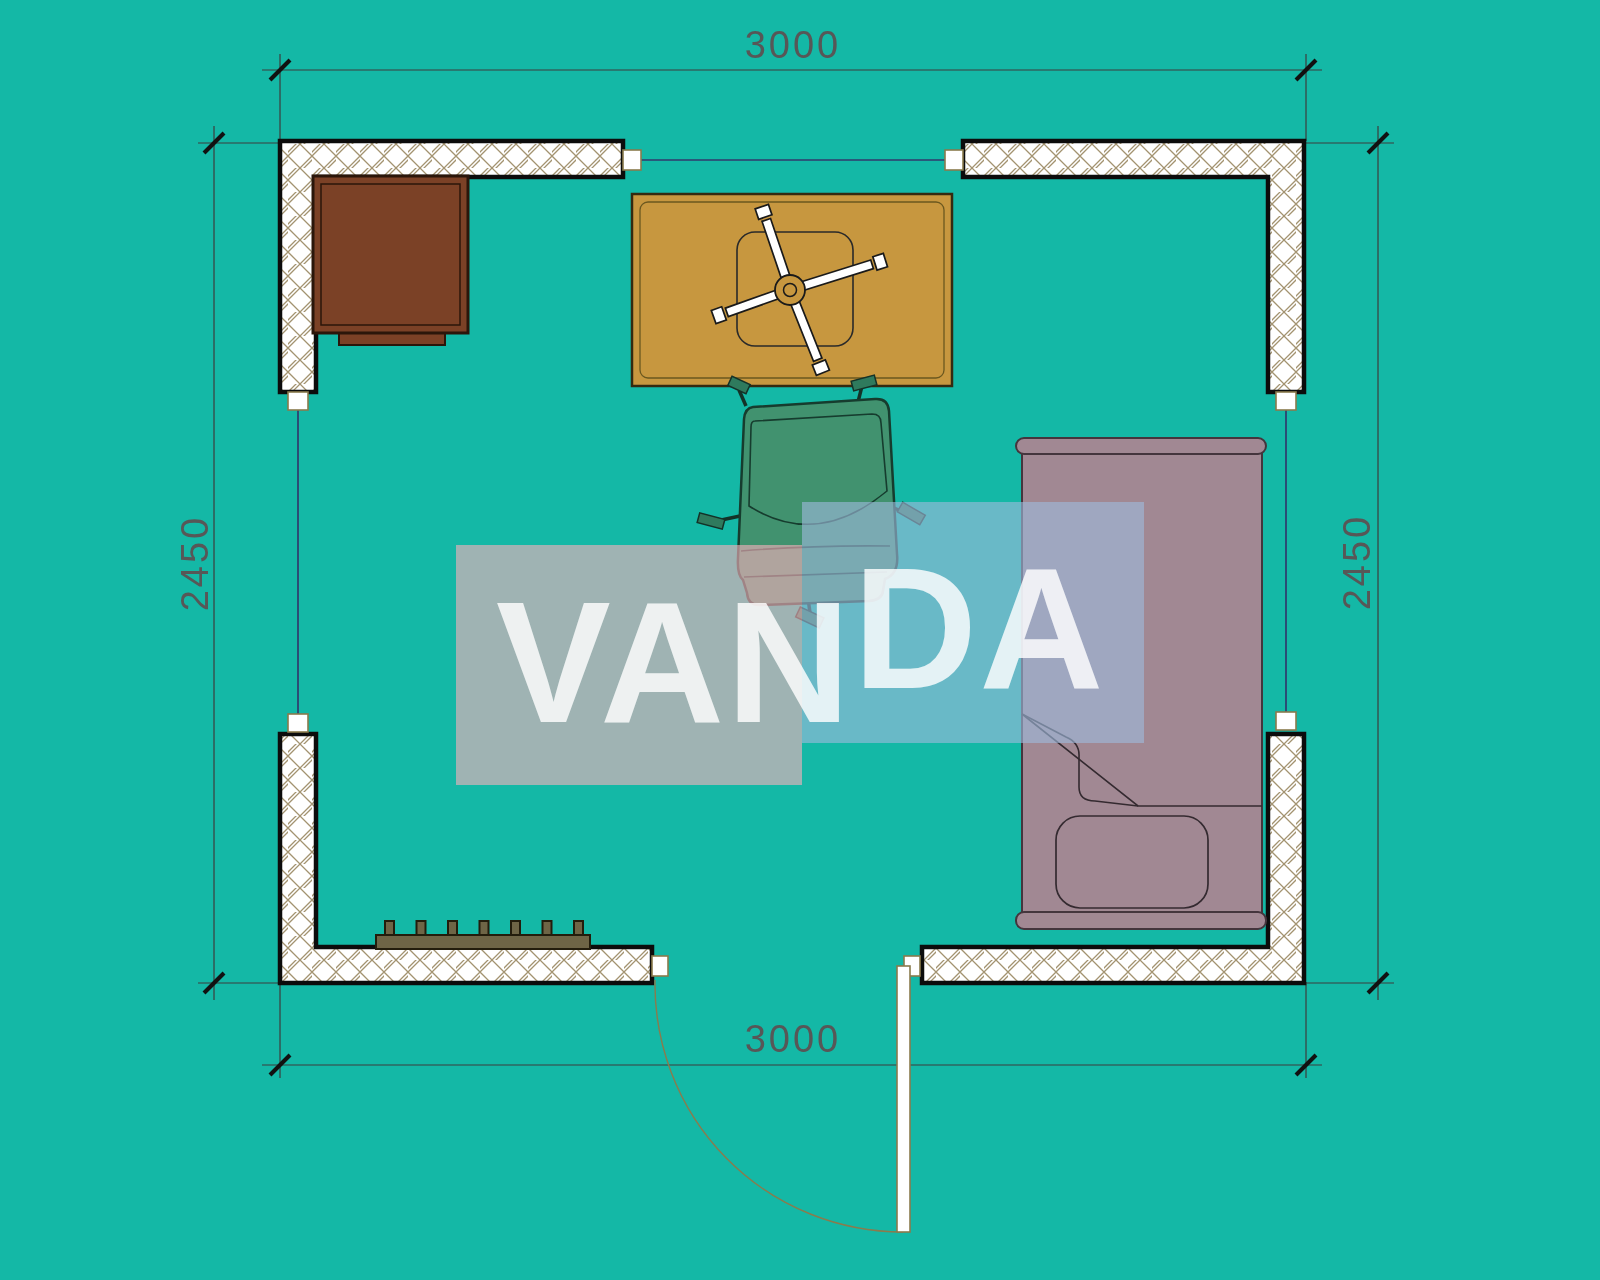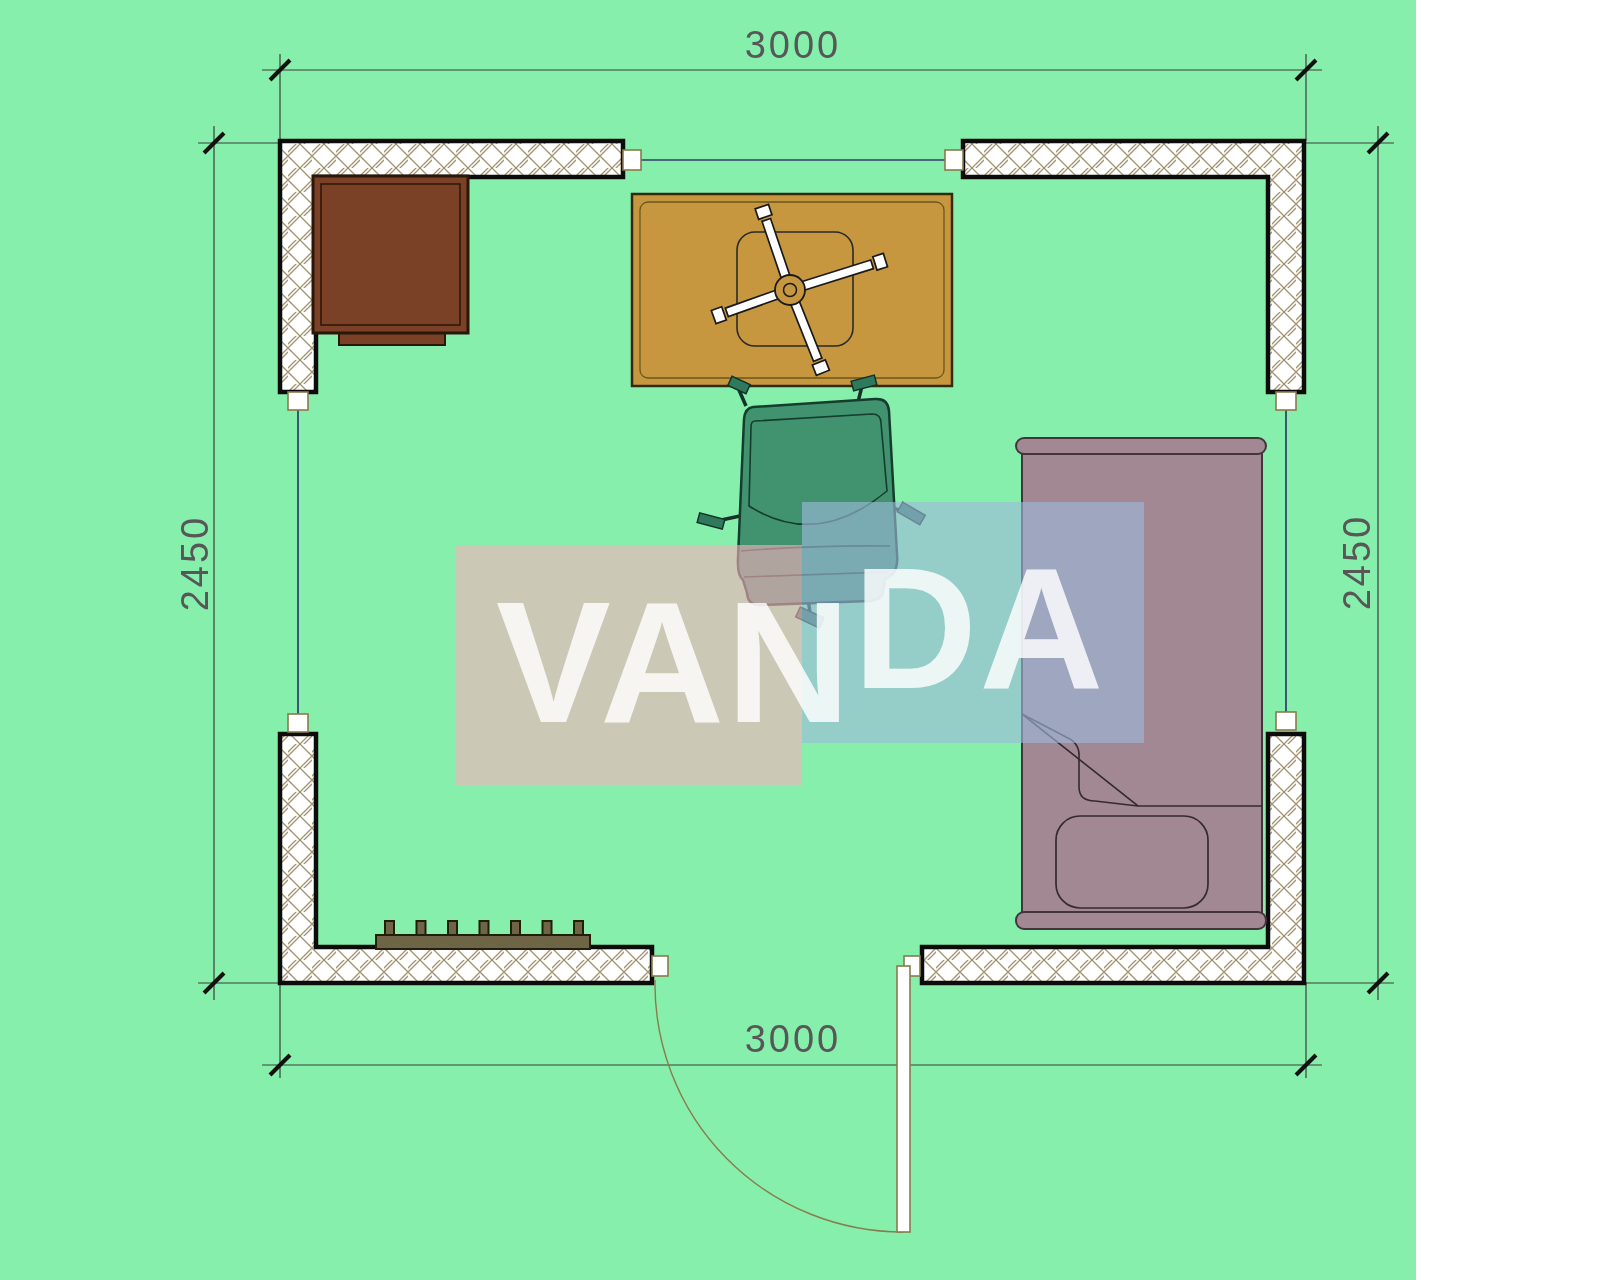--- a/index.html
+++ b/index.html
@@ -1,19 +1,19 @@
 <!DOCTYPE html>
 <html><head>
 <meta charset="utf-8">
 <style>
   html,body { margin:0; padding:0; background:#ffffff; }
   .stage {
     position:relative;
-    width:1416px; height:1280px;
-    background:#86efac;
+    width:1600px; height:1280px;
+    background:#14b8a6;
     font-family:"Liberation Sans", sans-serif;
     overflow:hidden;
     text-align:right;
   }
   svg { position:absolute; left:0; top:0; }
   .dim-text {
     font-family:"Liberation Sans", sans-serif;
     font-size:38px;
     font-weight:300;
     letter-spacing:3px;

